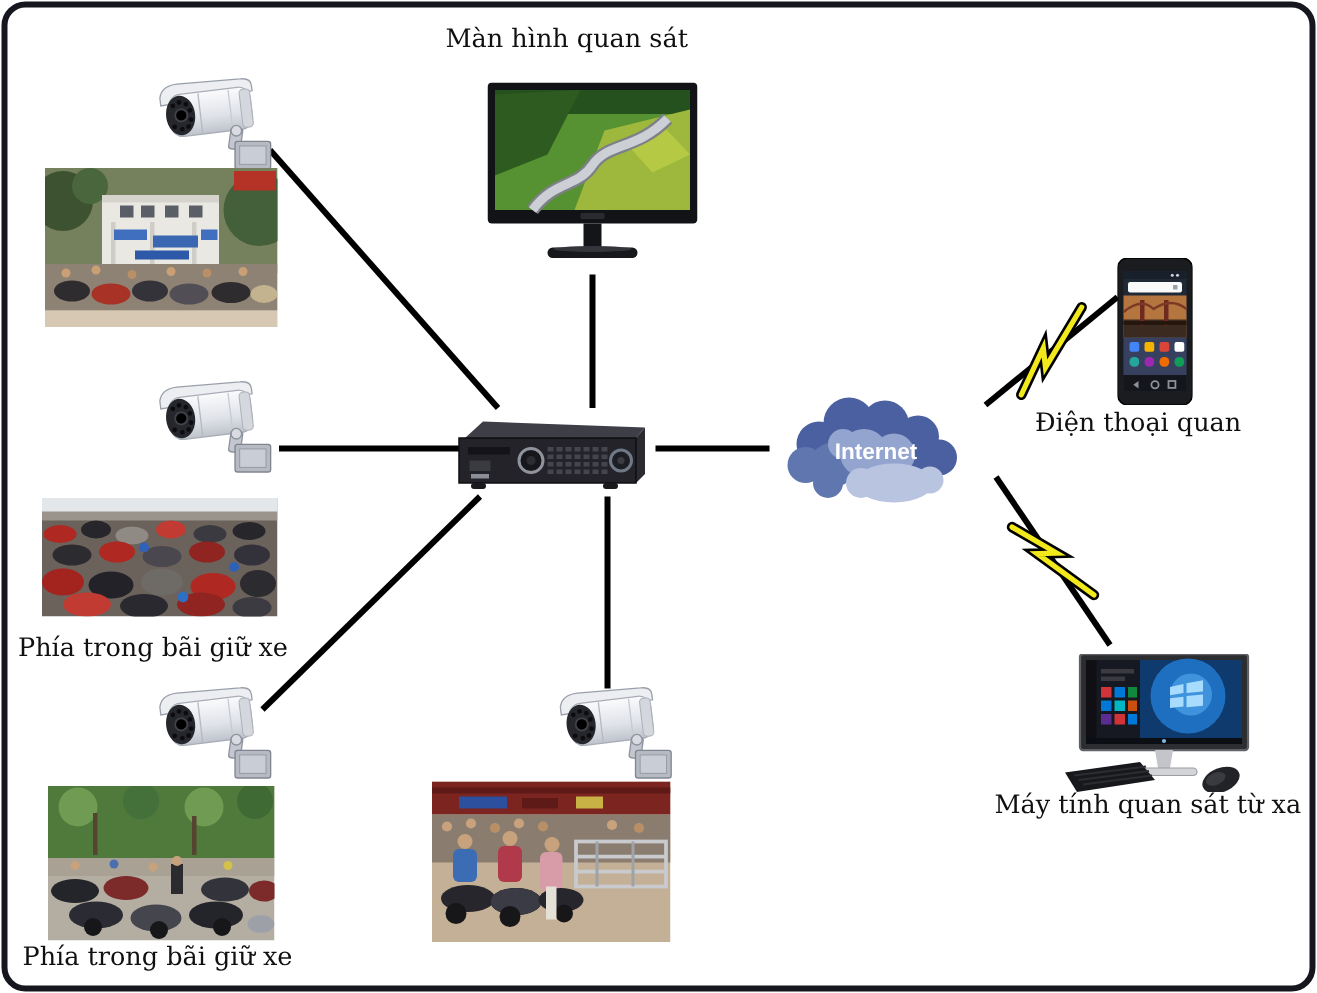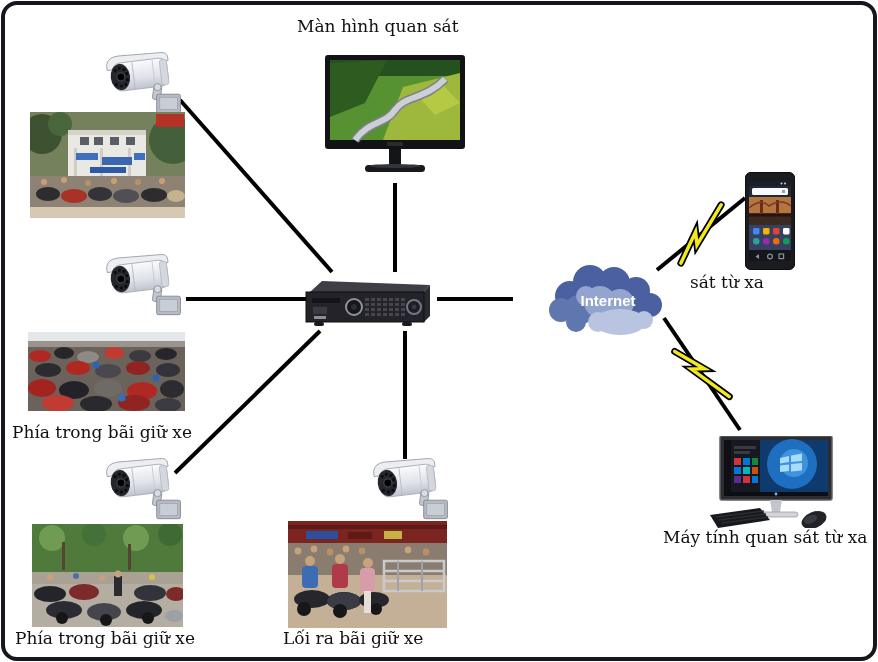--- a/index.html
+++ b/index.html
@@ -295,21 +295,21 @@
           <rect x="93" y="37" width="4" height="3"></rect>
           <rect x="99" y="37" width="4" height="3"></rect>
       </g>
       <circle cx="112" cy="31" r="7" fill="#1d1e24" stroke="#6f7887" stroke-width="2"></circle>
       <circle cx="112" cy="31" r="2.4" fill="#3a3b44"></circle>
       <rect x="12" y="46" width="10" height="4" rx="2" fill="#1a1a1e"></rect>
       <rect x="100" y="46" width="10" height="4" rx="2" fill="#1a1a1e"></rect>
     </svg>
   </div>
 
-  <div class="node" style="left:546px;top:258px;width:128px;height:85px">
+  <div class="node" style="left:522px;top:258px;width:128px;height:85px">
     <svg viewBox="0 0 128 85" width="128" height="85">
       <g fill="var(--cloud-dark,#4a60a0)">
         <circle cx="24" cy="38" r="15"></circle>
           <circle cx="44" cy="24" r="17"></circle>
           <circle cx="68" cy="25" r="16"></circle>
         <circle cx="90" cy="33" r="14"></circle>
           <circle cx="104" cy="47" r="12"></circle>
           <circle cx="88" cy="56" r="13"></circle>
       </g>
       <g fill="var(--cloud-mid,#5f76af)">
@@ -402,20 +402,19 @@
       <g transform="rotate(-22 104 84)">
         <ellipse cx="104" cy="84" rx="13" ry="8" fill="#222327"></ellipse>
         <ellipse cx="101" cy="82" rx="7" ry="4" fill="#3a3b40"></ellipse>
       </g>
     </svg>
   </div>
 
   <div class="lbl" style="left:297px;top:16px;width:200px">Màn hình quan sát</div>
   <div class="lbl" style="left:12px;top:422px;width:185px">Phía trong bãi giữ xe</div>
   <div class="lbl" style="left:15px;top:628px;width:185px">Phía trong bãi giữ xe</div>
-  <div class="lbl" style="left:283px;top:628px;width:170px">Lối ra bãi giữ xe</div>
   <div class="lbl" style="left:690px;top:272px;width:165px">
-    <div>sát từ xa</div>
+    <div>Điện thoại quan</div>
   </div>
   <div class="lbl" style="left:663px;top:527px;width:225px">Máy tính quan sát từ xa</div>
 
   <div class="frame"></div>
 </div>
 
 </body></html>

